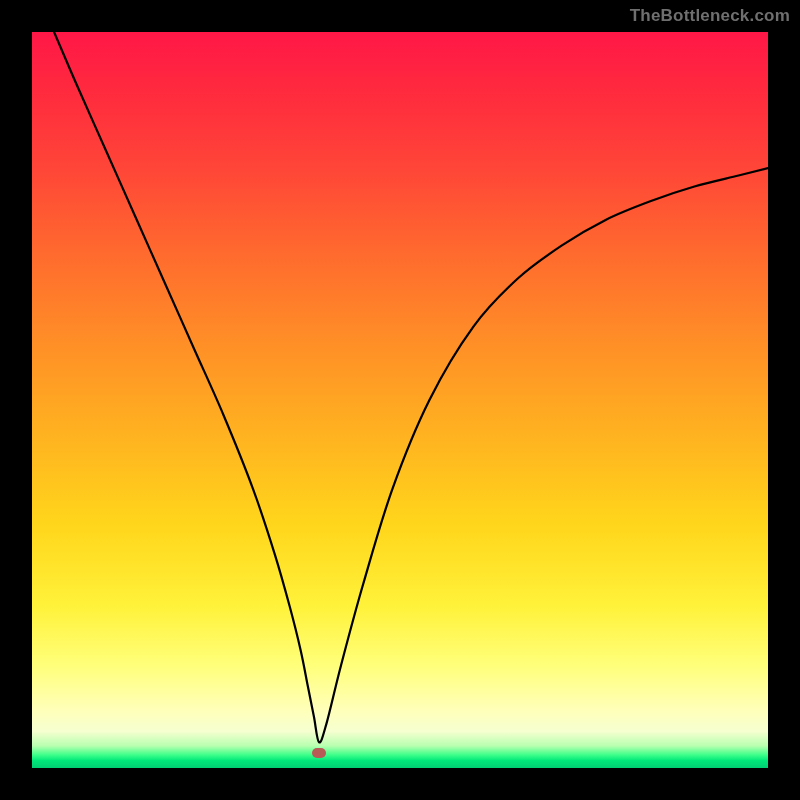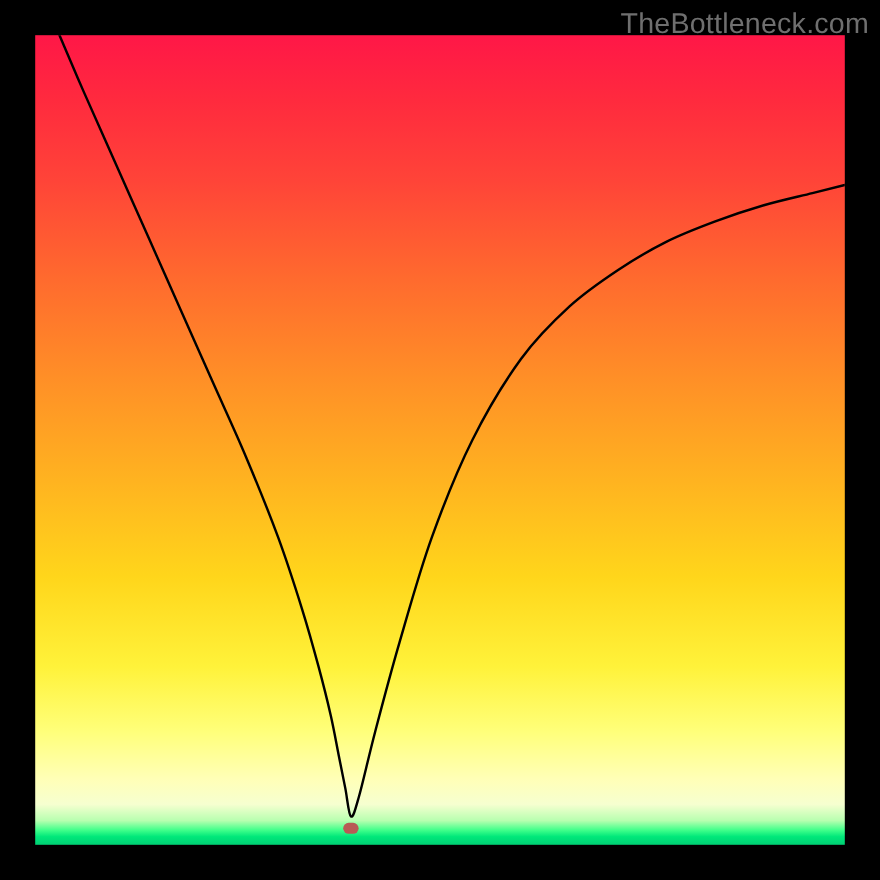--- a/index.html
+++ b/index.html
@@ -44,23 +44,23 @@
       #3fff8a 98.2%,
       #00e87a 99%,
       #00d074 100%
     );
   }
   .watermark {
     position: absolute;
     top: 6px;
     right: 10px;
     color: #6f6f6f;
-    font-size: 26px;
+    font-size: 17px;
     letter-spacing: 0.2px;
-    font-weight: 400;
+    font-weight: 700;
   }
   svg.curve {
     position: absolute;
     top: 0;
     left: 0;
     width: 736px;
     height: 736px;
   }
   .marker {
     position: absolute;

